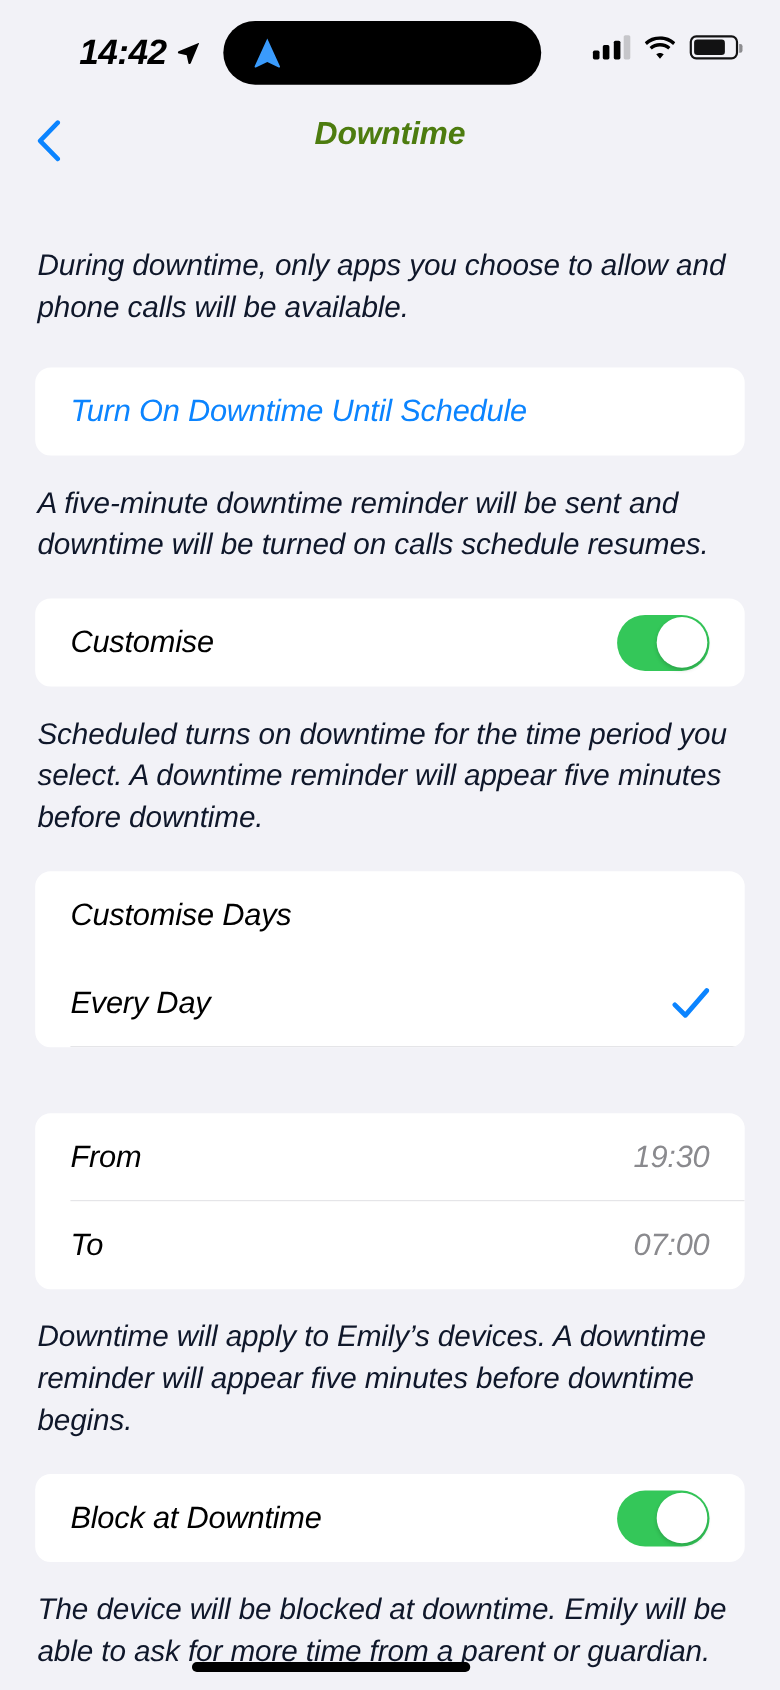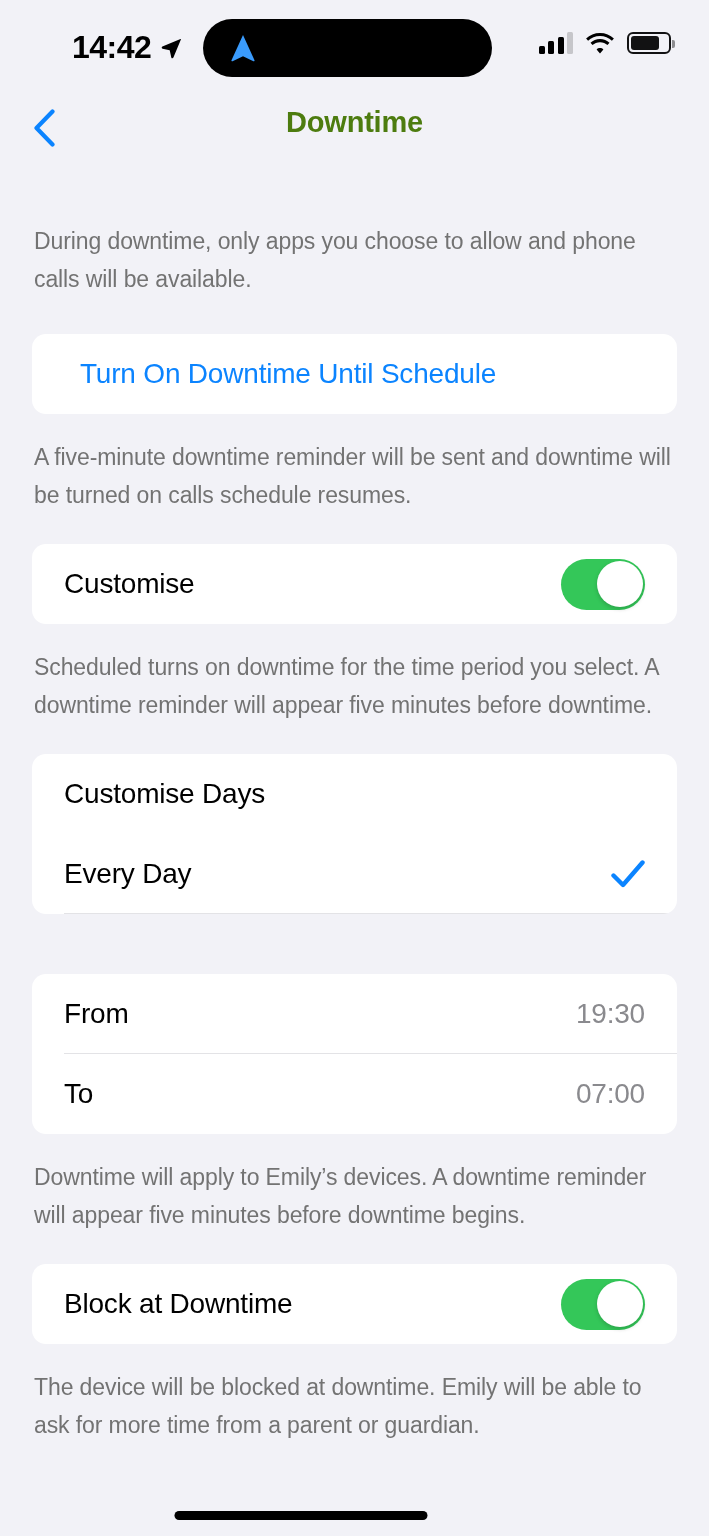--- a/index.html
+++ b/index.html
@@ -3,21 +3,21 @@
 <meta charset="utf-8">
 <style>
   * { margin:0; padding:0; box-sizing:border-box; }
   html, body {
     width:709px; height:1536px;
     background:#F2F2F7;
     font-family:"Liberation Sans", sans-serif;
     -webkit-font-smoothing:antialiased;
     overflow:hidden;
   }
-  .phone { position:relative; width:602px; height:1536px; background:#F2F2F7; }
+  .phone { position:relative; width:602px; height:1536px; background:#F2F2F7;font-style:italic; }
 
   
   .status-bar {
     position:absolute; top:0; left:0; width:709px; height:96px;
   }
   .status-time-wrap {
     position:absolute; left:72px; top:27px;
     display:flex; align-items:center; gap:8px;
   }
   .status-time {
@@ -73,35 +73,35 @@
   .nav-title {
     position:absolute; left:0; top:10px; width:709px;
     text-align:center; font-size:29px; font-weight:bold; color:#4d7c0f;
     letter-spacing:-0.2px;
   }
 
   
   .content { position:absolute; top:162px; left:0; width:709px; }
 
   .footer-text {
-    color:#737373; font-size:23px; line-height:38px;
+    color:#0f172a; font-size:27px; line-height:38px;
     padding:0 34px; letter-spacing:-0.1px;
   }
 
   .card {
     margin:0 32px; background:#FFFFFF; border-radius:14px; overflow:hidden;
   }
   .row {
     position:relative; display:flex; align-items:center;
     min-height:80px; padding:0 32px;
   }
   .row-label {
     font-size:28px; color:#000; letter-spacing:-0.2px; flex:1;
   }
-  .row-label.link { color:#0A84FF; color:#0B84FF;margin-left:16px; }
+  .row-label.link { color:#0A84FF; color:#0B84FF; }
   .row-value {
     font-size:28px; color:#8A8A8E; letter-spacing:-0.2px;
   }
   .divider {
     position:absolute; left:32px; right:0; bottom:0; height:1.5px;
     background:#E3E3E6;
   }
 
   
   .toggle {

